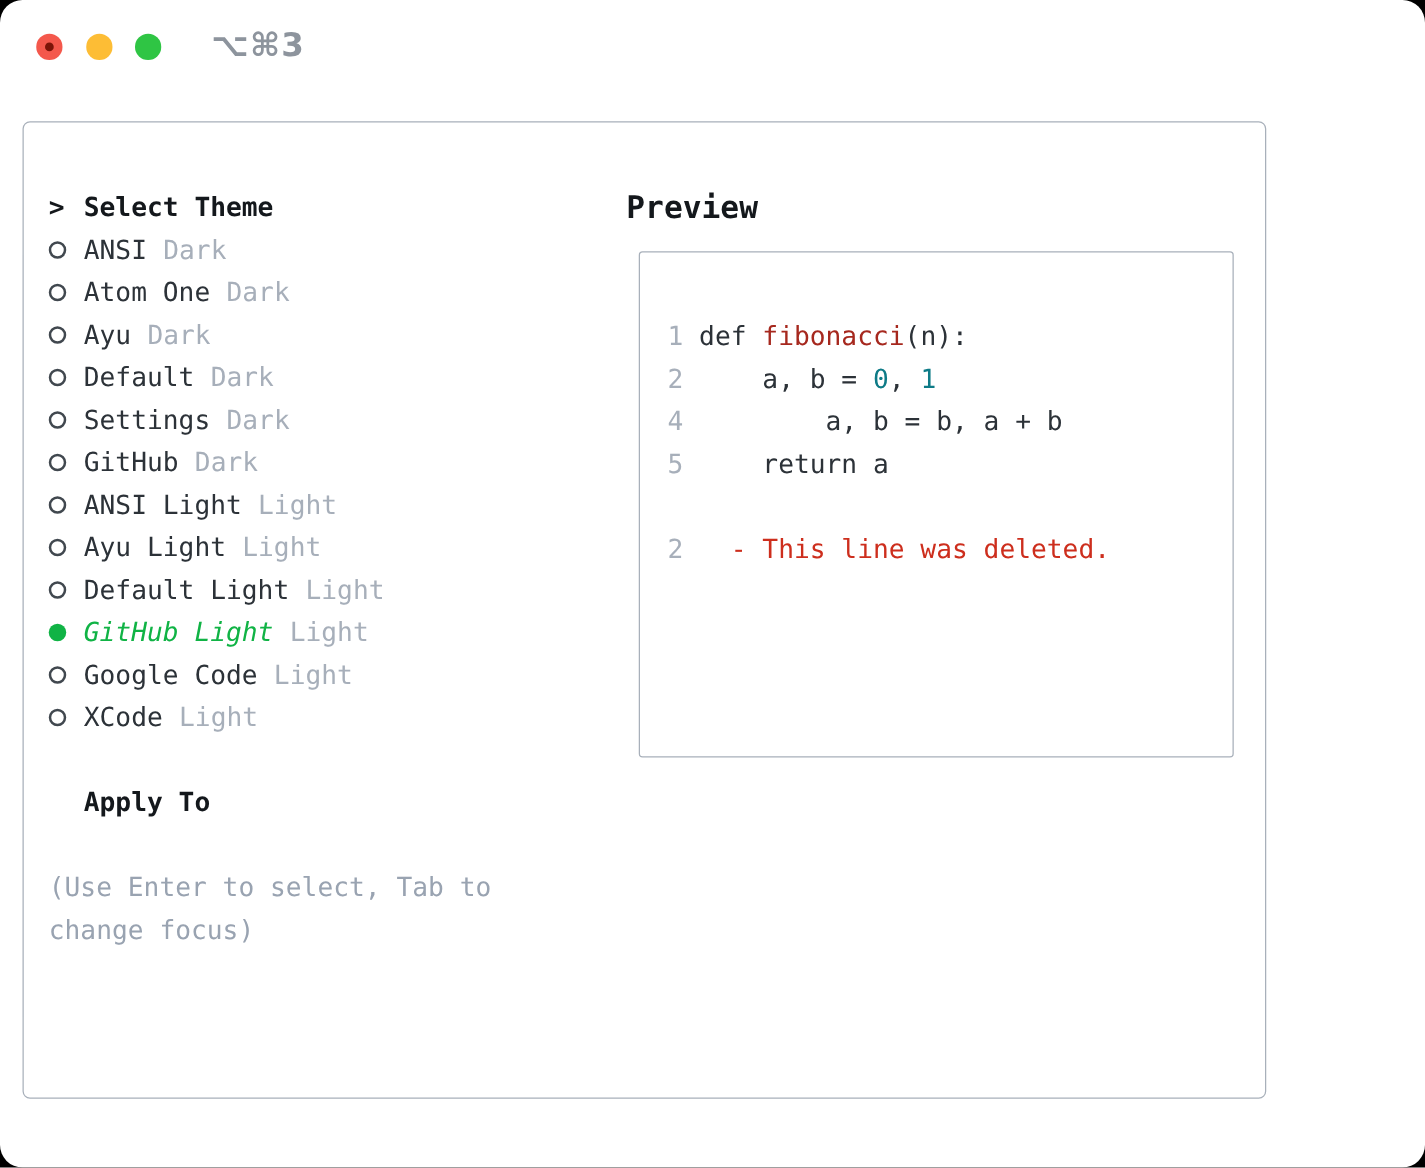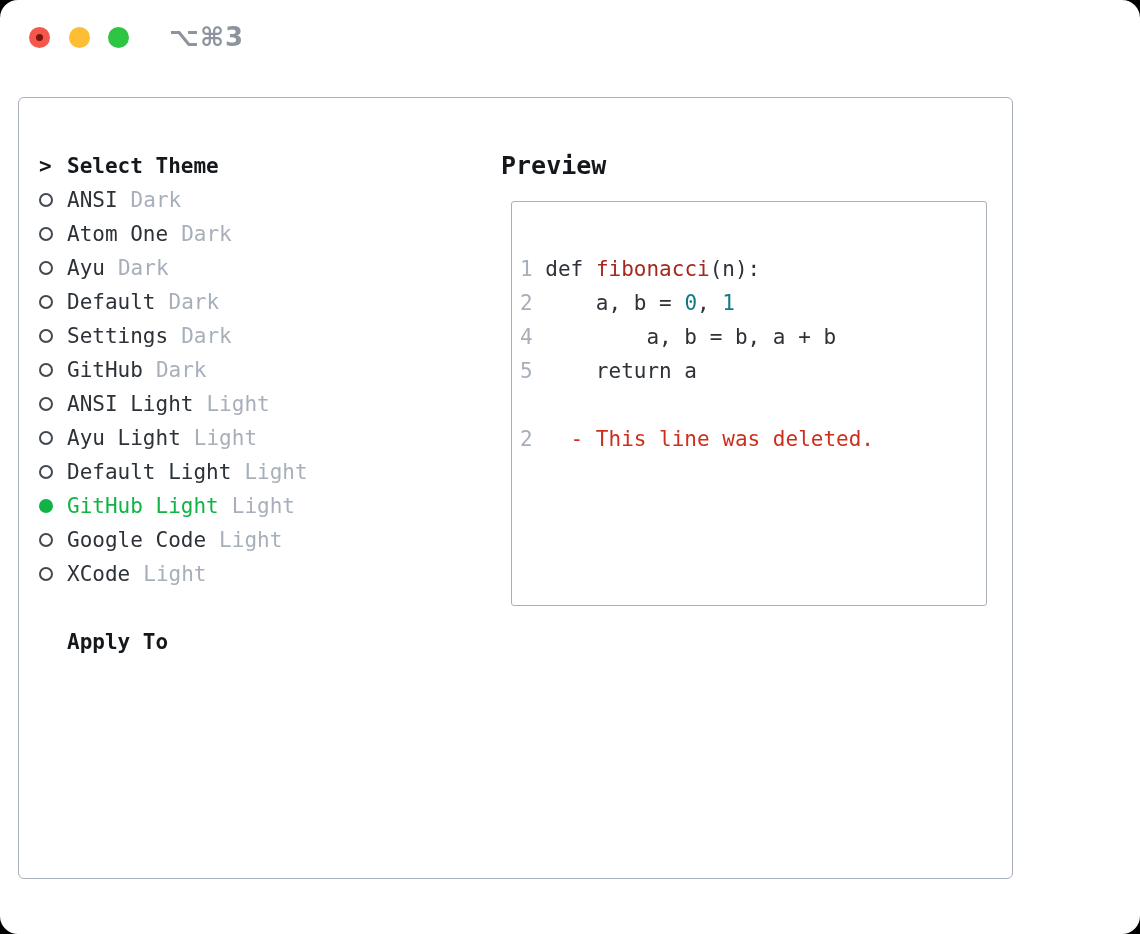--- a/index.html
+++ b/index.html
@@ -43,35 +43,35 @@
     background:#fff;
   }
   .leftcol{position:absolute;left:20px;top:51px;width:462px;}
   .row{display:flex;align-items:center;height:34px;font-size:21px;color:var(--ink);white-space:pre;}
   .row.header{font-weight:bold;color:var(--ink-bold);}
   .mark{width:28px;flex:0 0 28px;display:flex;align-items:center;}
   .caret{font-weight:bold;color:var(--ink-bold);}
   .ring{width:14px;height:14px;border:2px solid #41484f;border-radius:50%;box-sizing:border-box;}
   .fill{width:14px;height:14px;border-radius:50%;background:var(--green);}
   .tag{color:var(--muted);margin-left:0.62em;}
-  .row.selected .name{color:var(--green);}
+  .row.selected .name{color:var(--green);font-style:italic;}
   .apply-header{margin-top:34px;}
   .hint{
     margin-top:34px;max-width:434px;font-size:21px;line-height:34px;color:var(--hint);
     white-space:normal;
   }
   
   .preview-title{
     position:absolute;left:482px;top:51px;height:34px;line-height:34px;
     font-size:25px;font-weight:bold;color:var(--ink-bold);
   }
   .preview-box{
     position:absolute;left:492px;top:103px;width:476px;height:405px;
     border:1.5px solid var(--border);border-radius:3px;box-sizing:border-box;
-    padding:50px 0 0 8px;overflow:hidden;
+    padding:50px 0 0 22px;overflow:hidden;
   }
   .code-line{height:34px;line-height:34px;font-size:21px;white-space:pre;}
   .ln{color:var(--muted);}
   .tok-plain{color:var(--ink);}
   .tok-function{color:var(--func);}
   .tok-number{color:var(--numlit);}
   .tok-builtin{color:var(--builtin);}
   .tok-context{color:var(--context);}
   .tok-deleted{color:var(--deleted);}
   .tok-added{color:var(--added);}
@@ -110,20 +110,21 @@
           <div class="row item selected"><span class="mark"><span class="fill"></span></span><span class="name">GitHub Light</span><span class="tag">Light</span></div>
           <div class="row item"><span class="mark"><span class="ring"></span></span><span class="name">Google Code</span><span class="tag">Light</span></div>
           <div class="row item"><span class="mark"><span class="ring"></span></span><span class="name">XCode</span><span class="tag">Light</span></div>
         </div>
 
       <div class="row header apply-header">
         <span class="mark"></span><span class="name">Apply To</span>
       </div>
 
 
+      <div class="hint">(Use Enter to select, Tab to change focus)</div>
     </div>
 
     <div class="preview-title">Preview</div>
 
     <div class="preview-box" id="preview-box">
         <div class="code-line"><span class="ln">1 </span><span class="tok-plain">def </span><span class="tok-function">fibonacci</span><span class="tok-plain">(n):</span></div>
         <div class="code-line"><span class="ln">2 </span><span class="tok-plain">    a, b = </span><span class="tok-number">0</span><span class="tok-plain">, </span><span class="tok-number">1</span></div>
         <div class="code-line"><span class="ln">4 </span><span class="tok-plain">        a, b = b, a + b</span></div>
         <div class="code-line"><span class="ln">5 </span><span class="tok-plain">    return a</span></div>
         <div class="code-line"><span class="ln"></span></div>

